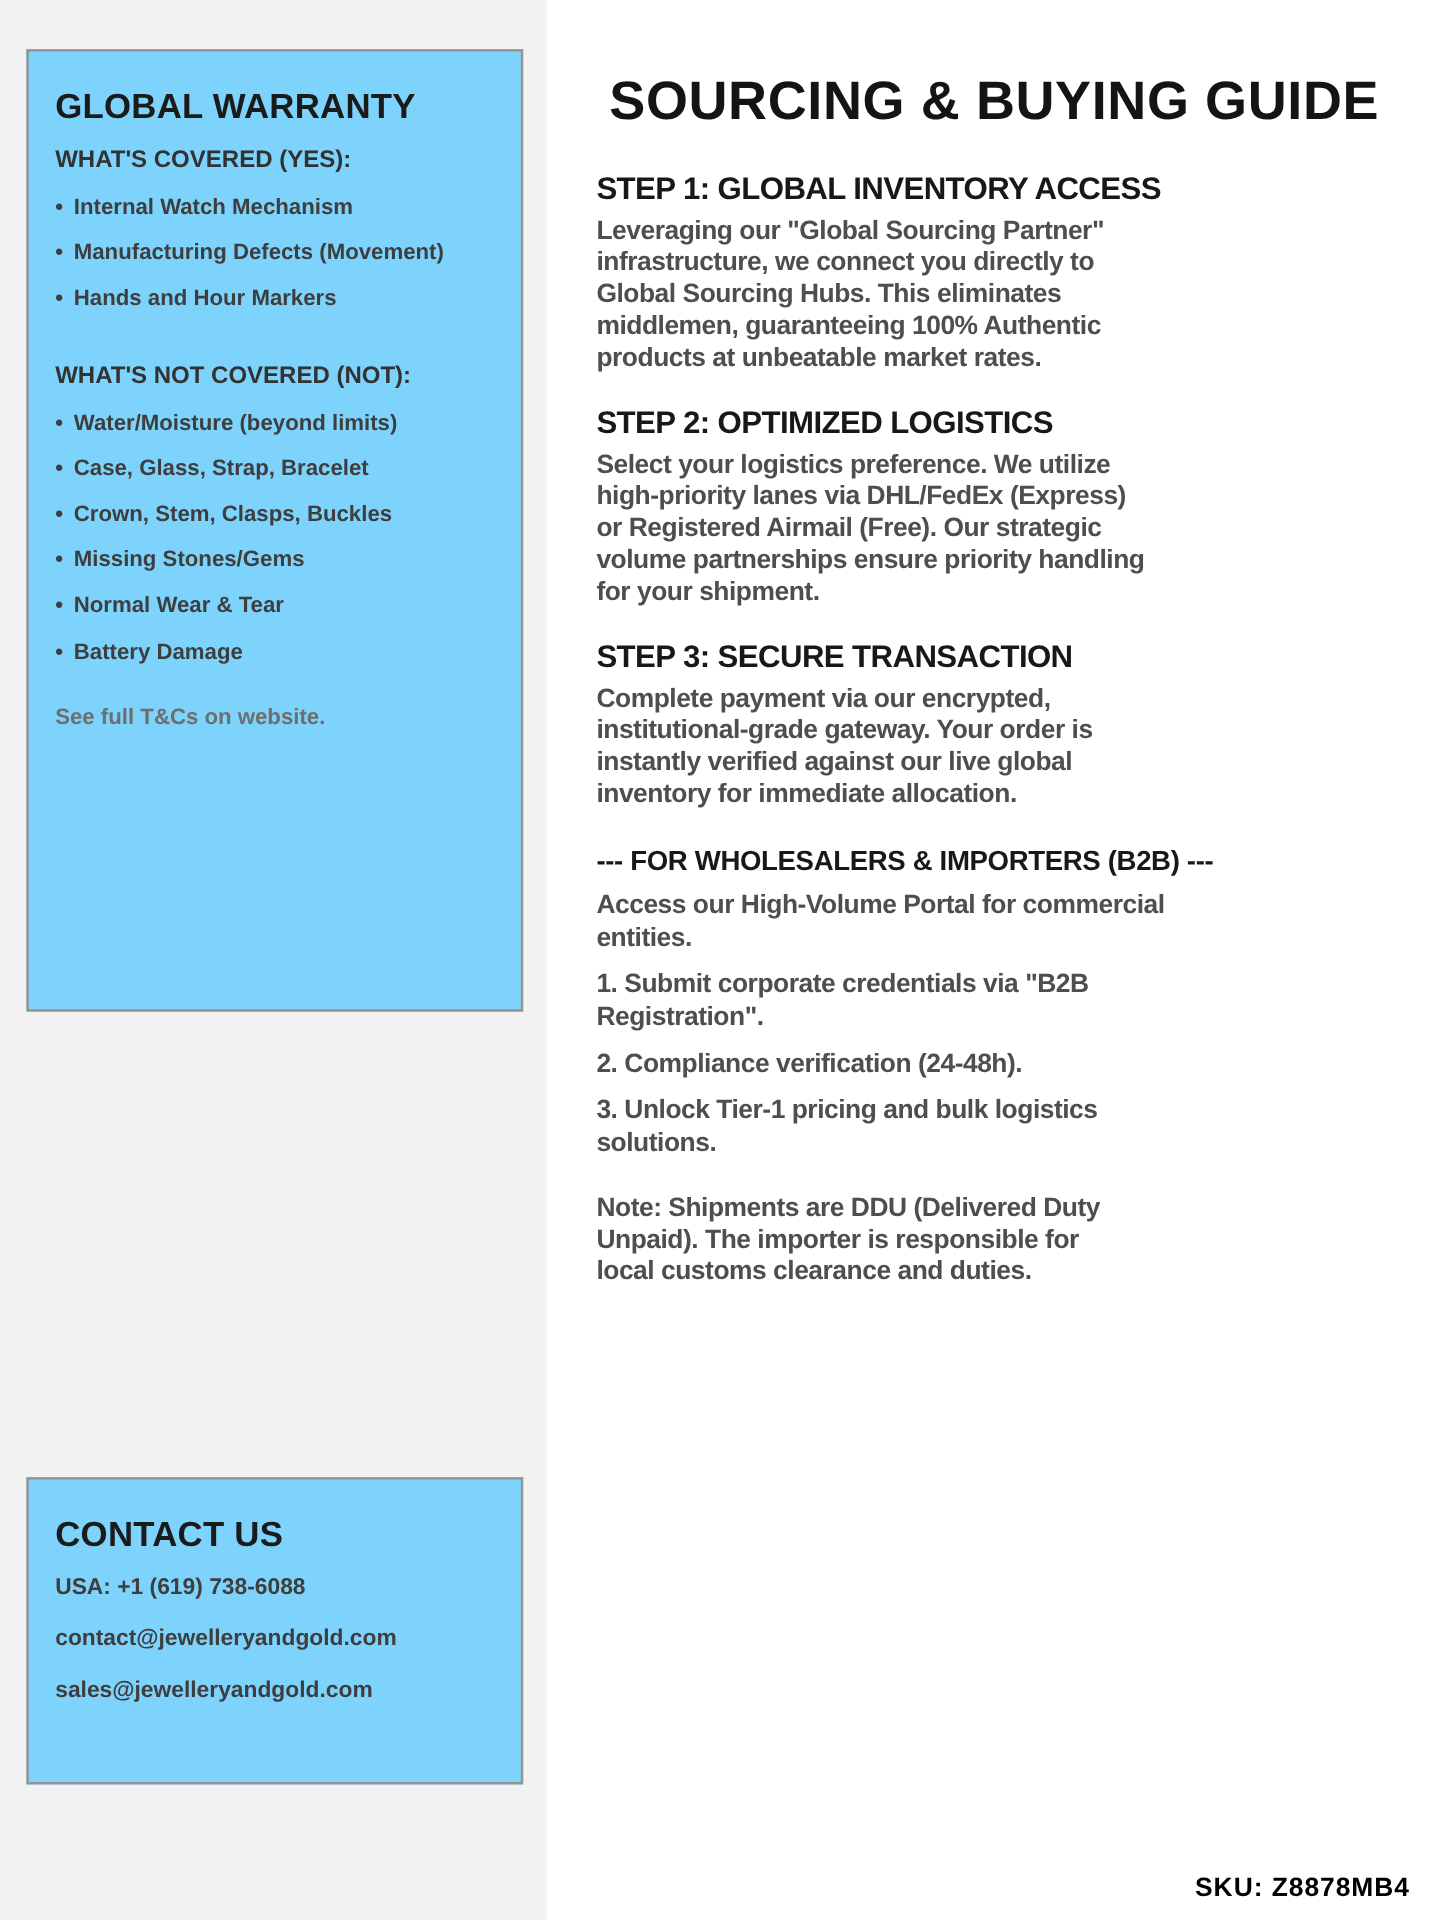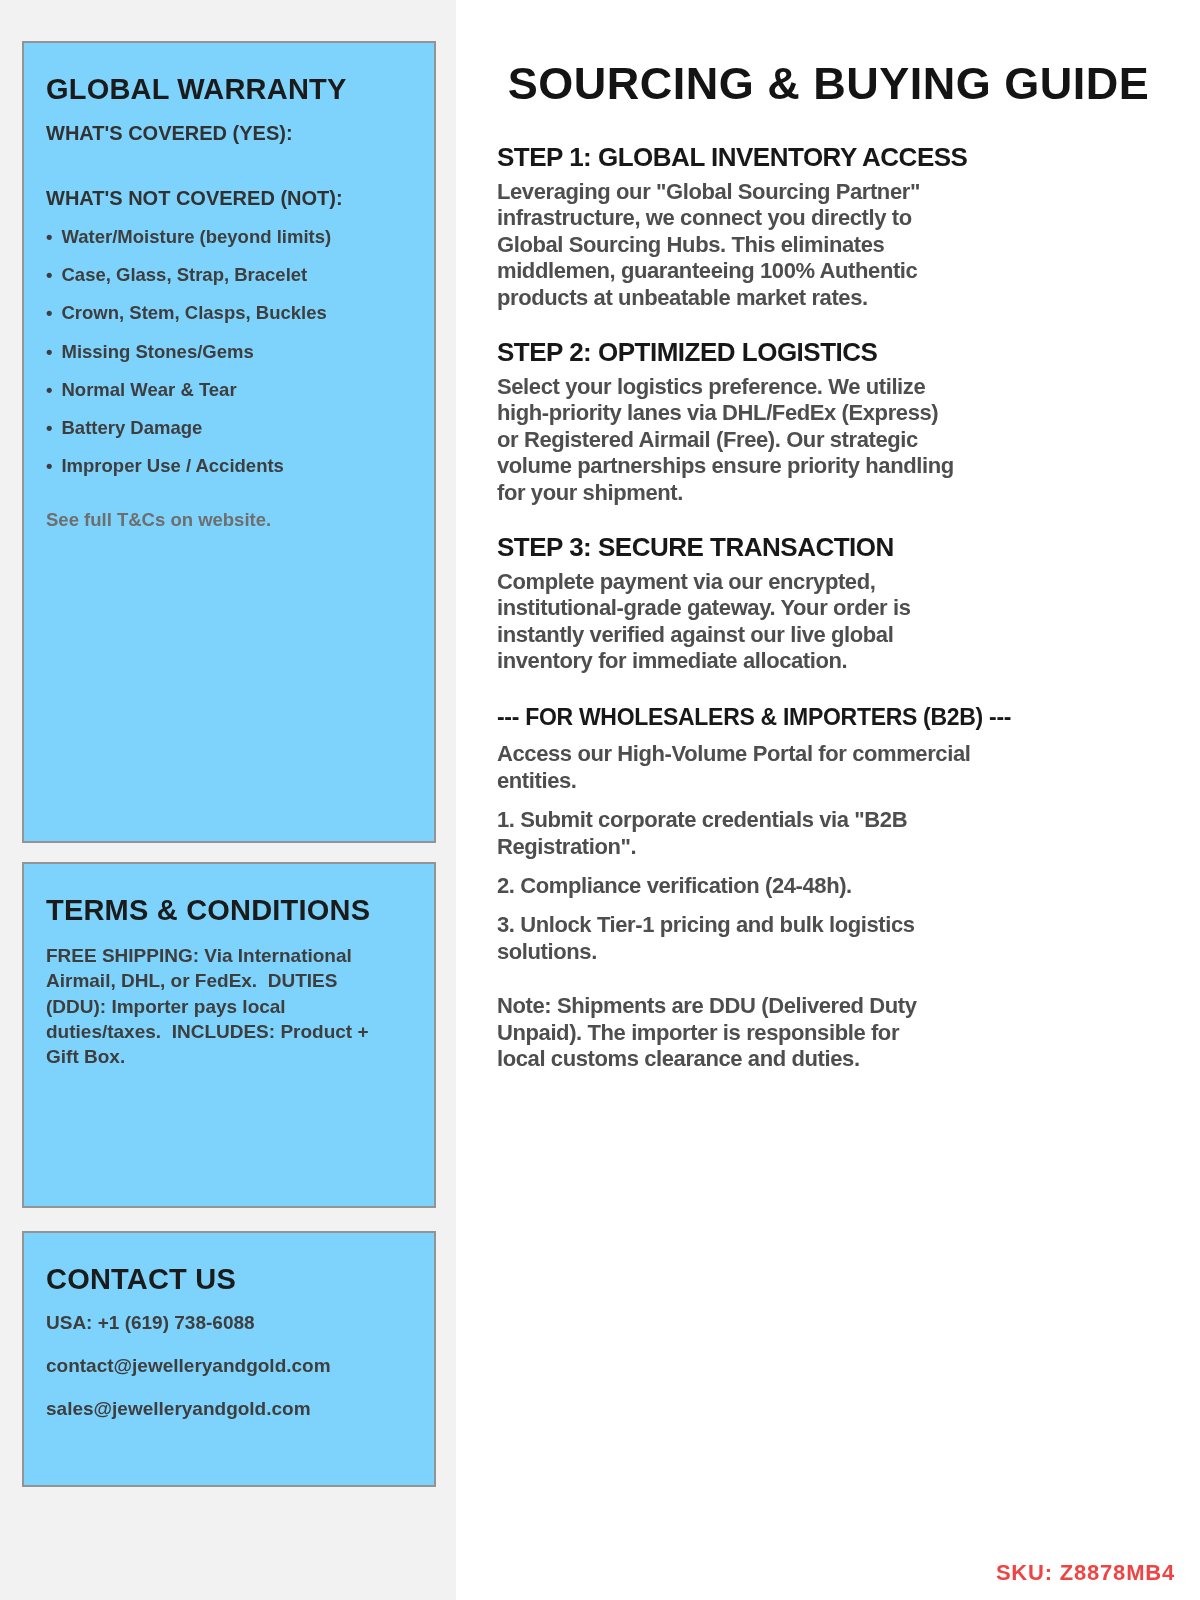--- a/index.html
+++ b/index.html
@@ -115,52 +115,48 @@
   .b2b-item { margin-top: 13px; }
   .b2b-note { margin-top: 28px; }
 
   .sku {
     position: absolute;
     right: 25px;
     bottom: 14px;
     font-size: 22px;
     font-weight: 700;
     letter-spacing: 0.8px;
-    color: #ef4444;
+    color: #000000;
   }
 </style>
 </head>
 <body>
 
 <div class="sidebar">
 
   <div class="card card-warranty">
     <div class="card-title">GLOBAL WARRANTY</div>
     <div class="card-subhead">WHAT'S COVERED (YES):</div>
+    <ul>
+      <li>Internal Watch Mechanism</li>
+      <li>Manufacturing Defects (Movement)</li>
+      <li>Hands and Hour Markers</li>
+    </ul>
     <div class="card-subhead gap-top">WHAT'S NOT COVERED (NOT):</div>
     <ul>
       <li>Water/Moisture (beyond limits)</li>
       <li>Case, Glass, Strap, Bracelet</li>
       <li>Crown, Stem, Clasps, Buckles</li>
       <li>Missing Stones/Gems</li>
       <li>Normal Wear &amp; Tear</li>
       <li>Battery Damage</li>
-      <li>Improper Use / Accidents</li>
     </ul>
     <div class="footnote">See full T&amp;Cs on website.</div>
   </div>
 
-  <div class="card card-terms">
-    <div class="card-title">TERMS &amp; CONDITIONS</div>
-    <div class="card-body">FREE SHIPPING: Via International
-Airmail, DHL, or FedEx.&nbsp; DUTIES
-(DDU): Importer pays local
-duties/taxes.&nbsp; INCLUDES: Product +
-Gift Box.</div>
-  </div>
 
   <div class="card card-contact">
     <div class="card-title">CONTACT US</div>
     <div class="contact-line">USA: +1 (619) 738-6088</div>
     <div class="contact-line">contact@jewelleryandgold.com</div>
     <div class="contact-line">sales@jewelleryandgold.com</div>
   </div>
 
 </div>
 

